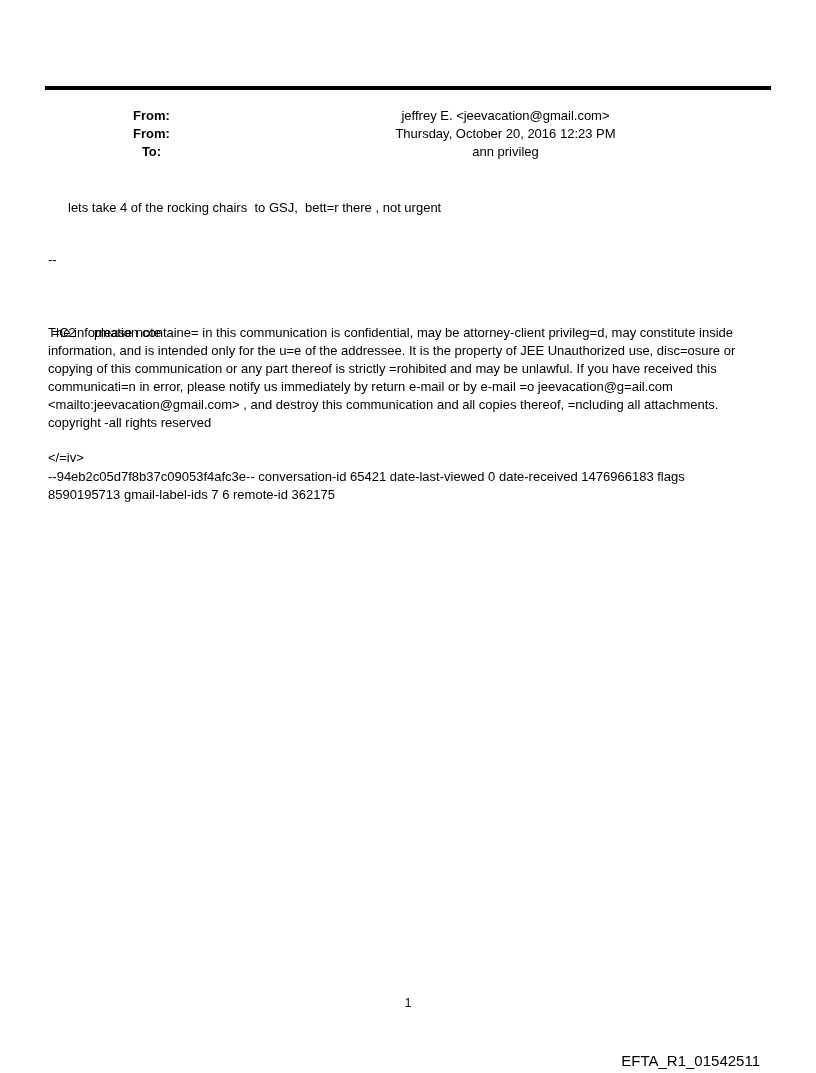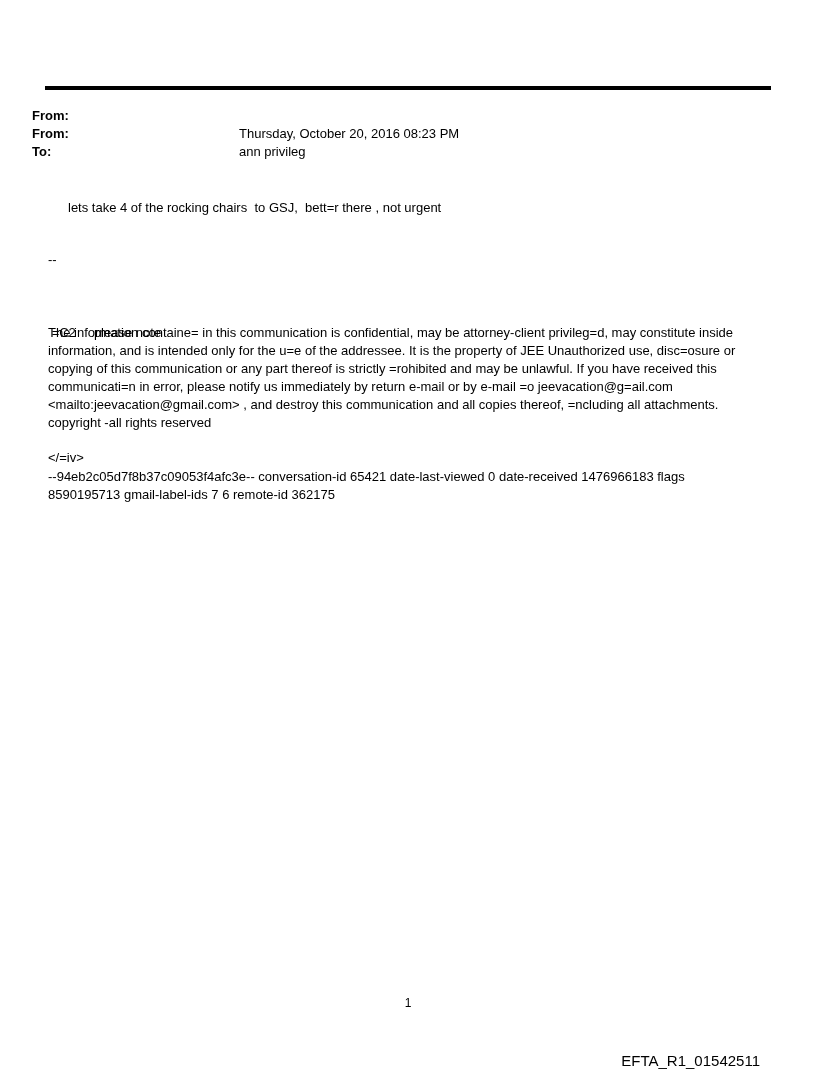--- a/index.html
+++ b/index.html
@@ -22,22 +22,23 @@
     position: absolute;
     top: 86px;
     left: 45px;
     width: 726px;
     height: 4px;
     background: #000000;
   }
   .header-block {
     position: absolute;
     top: 107px;
-    left: 32px;
+    left: 48px;
     right: 60px;
+    text-align: center;
   }
   .header-row {
     display: flex;
     line-height: 18px;
   }
   .hlabel {
     width: 207px;
     font-weight: bold;
     flex: 0 0 auto;
   }
@@ -76,24 +77,25 @@
 </head>
 <body>
 
 <div class="page">
 
   <div class="top-rule"></div>
 
   <div class="header-block">
     <div class="header-row">
       <span class="hlabel">From:</span>
+      <span class="hvalue">jeffrey E. &lt;jeevacation@gmail.com&gt;</span>
     </div>
     <div class="header-row">
       <span class="hlabel">From:</span>
-      <span class="hvalue">Thursday, October 20, 2016 08:23 PM</span>
+      <span class="hvalue">Thursday, October 20, 2016 12:23 PM</span>
     </div>
     <div class="header-row">
       <span class="hlabel">To:</span>
       <span class="hvalue">ann privileg</span>
     </div>
   </div>
 
   <p class="txt body-line">lets take 4 of the rocking chairs  to GSJ,  bett=r there , not urgent</p>
 
   <p class="txt separator">--</p>

